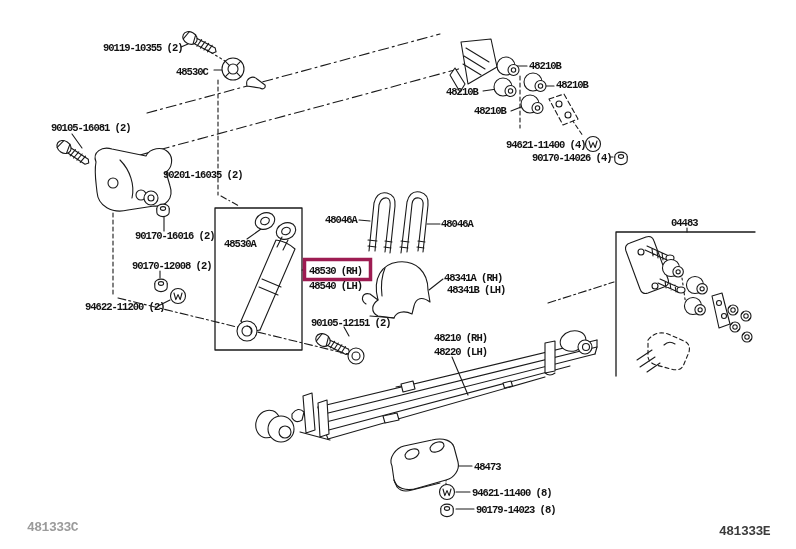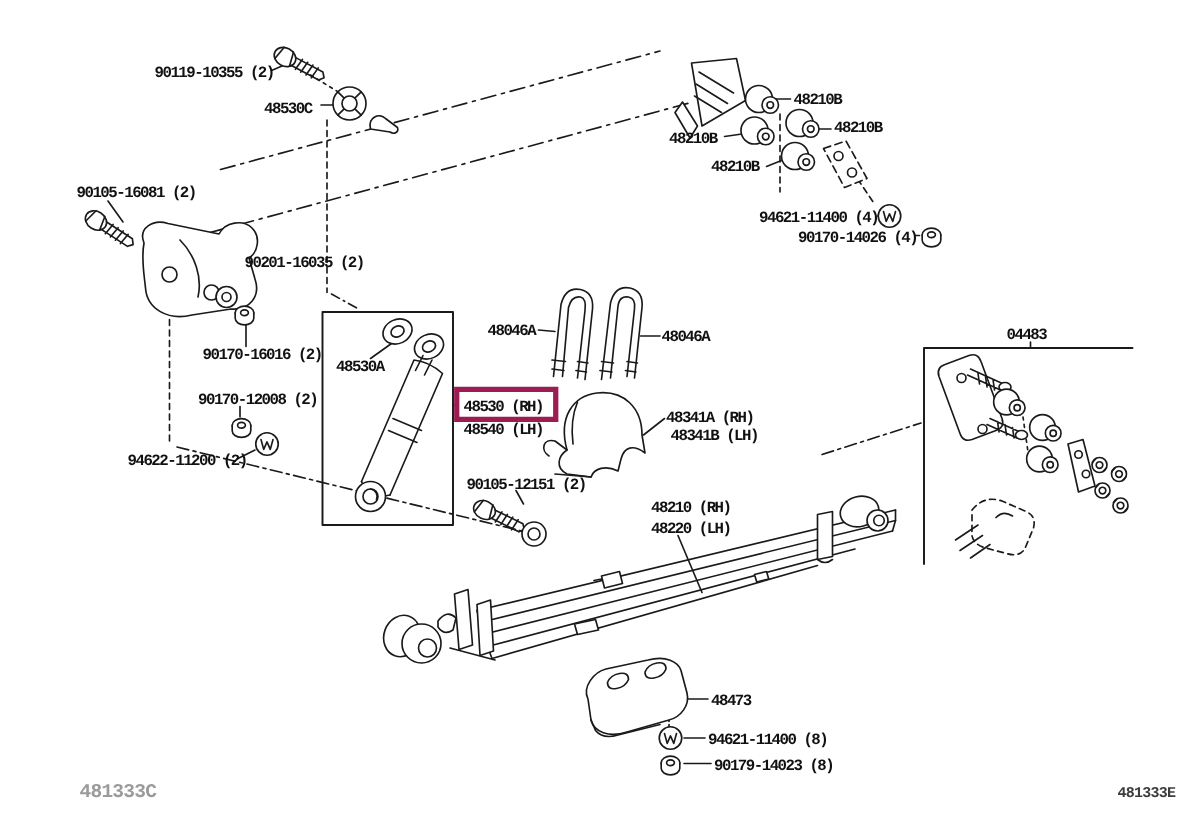--- a/index.html
+++ b/index.html
@@ -4,23 +4,23 @@
 <style>
   html,body{margin:0;padding:0;background:#fff;}
   body{width:796px;height:549px;position:relative;overflow:hidden;
        font-family:"Liberation Mono","DejaVu Sans Mono",monospace;}
   svg.diagram{position:absolute;left:0;top:0;}
   svg.diagram *{vector-effect:non-scaling-stroke;}
   .ln{stroke:#1a1a1a;fill:none;stroke-width:1.1;stroke-linecap:round;stroke-linejoin:round;}
   .fw{fill:#fff;}
   .lbl{font:700 10.5px "Liberation Mono","DejaVu Sans Mono",monospace;
        letter-spacing:-1px;fill:#111;stroke:none;}
-  .corner{position:absolute;font-weight:700;letter-spacing:-0.5px;margin-left:26px;}
+  .corner{position:absolute;font-weight:700;letter-spacing:-0.5px;}
   .corner.left{left:27px;top:520px;color:#9b9b9b;font-size:13px;}
-  .corner.right{left:719px;top:524px;color:#3c3c3c;font-size:10px;}
+  .corner.right{left:719px;top:524px;color:#3c3c3c;font-size:13px;}
 </style>
 </head>
 <body>
 
 <svg class="diagram" width="796" height="549" viewBox="0 0 796 549">
   <defs>
     <g id="ic-w" class="ln">
       <circle r="7.5" class="fw"></circle>
       <path d="M-4,-3 L-2.2,3.6 L0,-1.4 L2.2,3.6 L4,-3"></path>
     </g>

